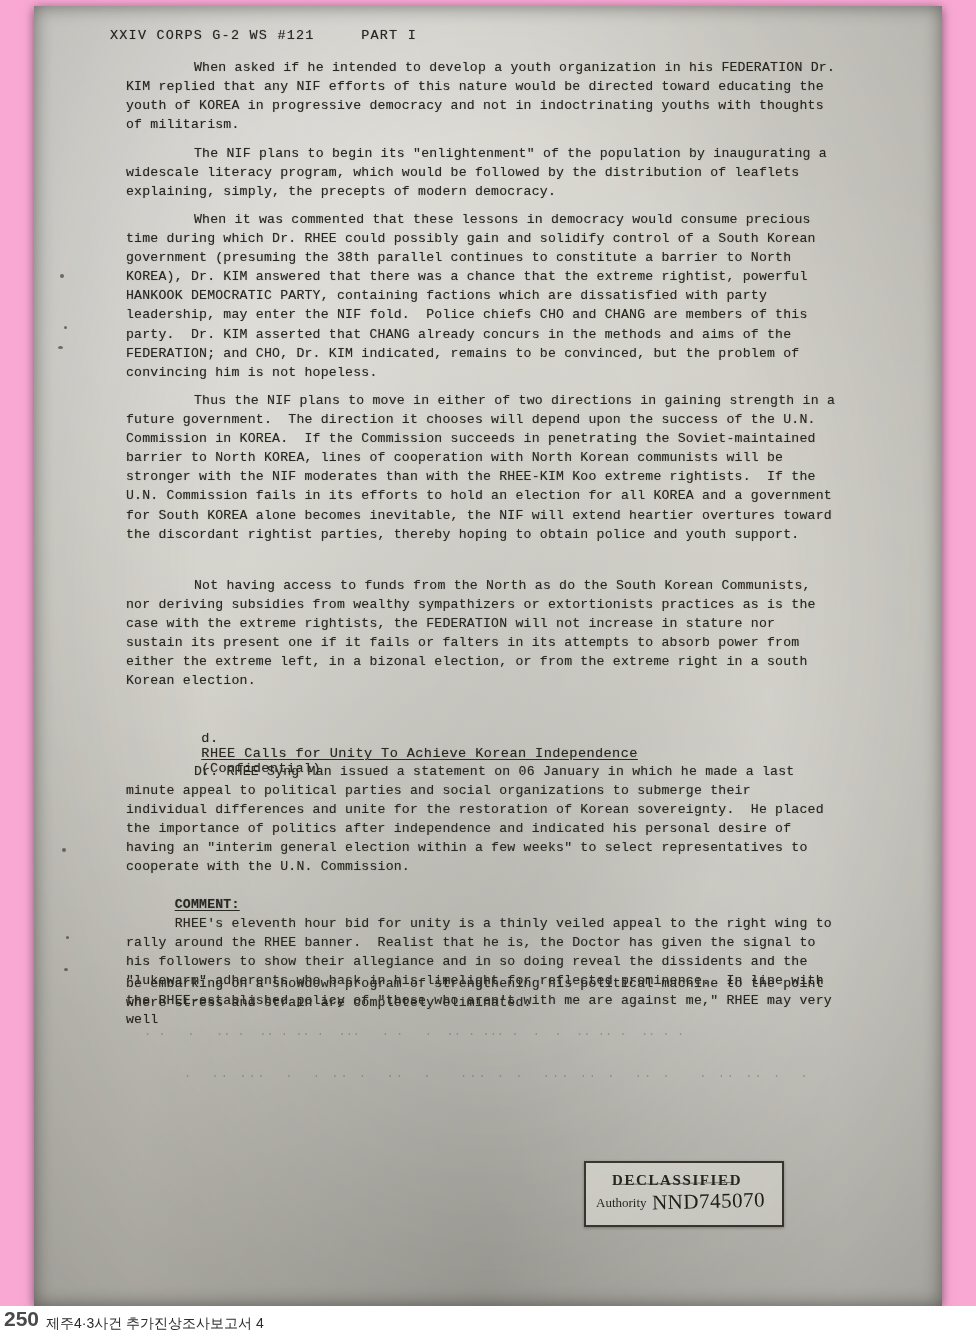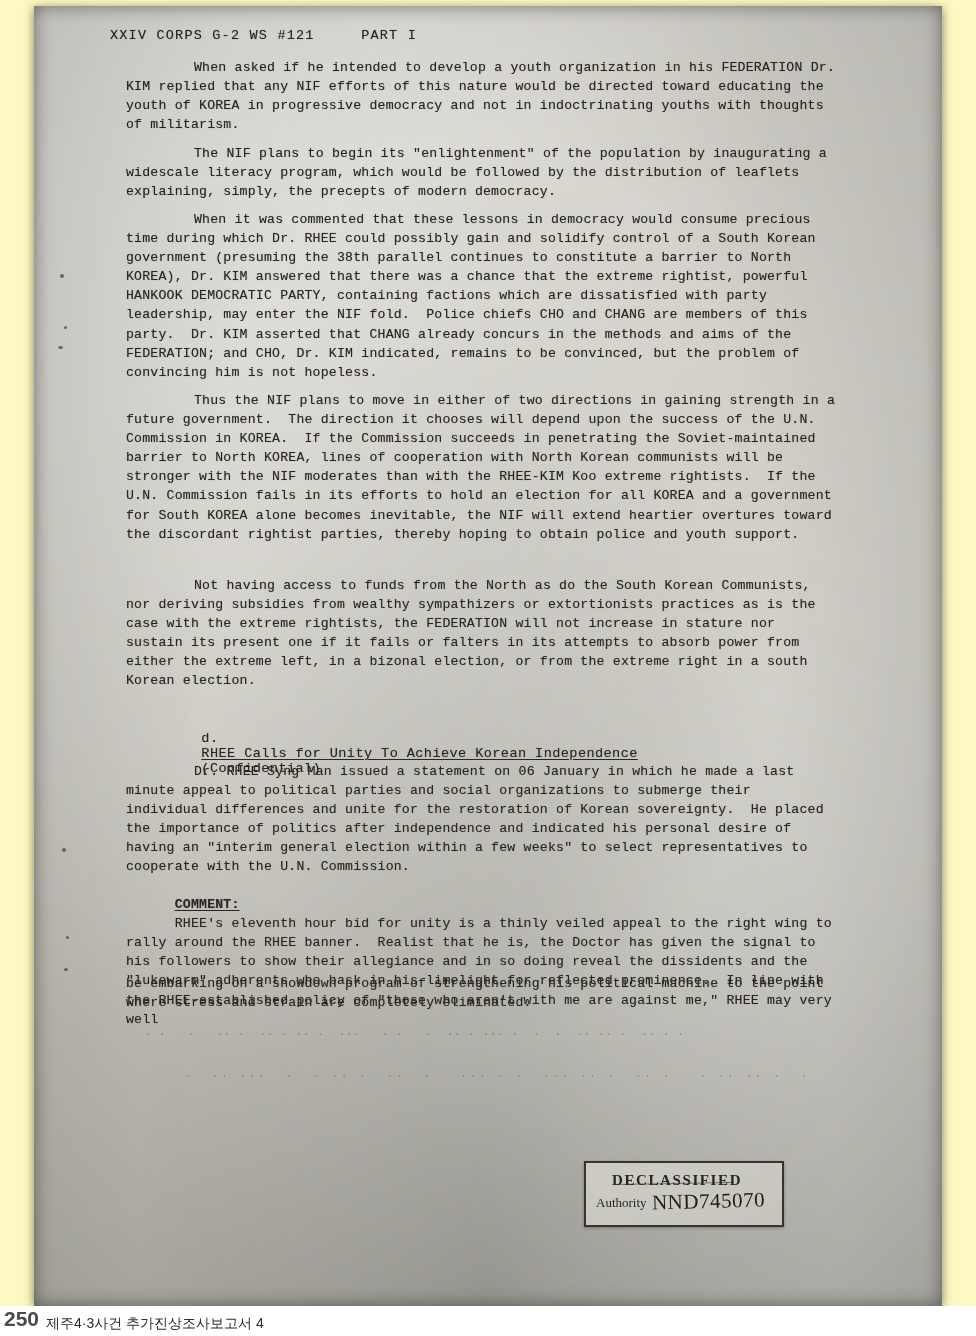--- a/index.html
+++ b/index.html
@@ -5,21 +5,21 @@
   html, body {
     margin: 0;
     padding: 0;
     background: #6f6f6f;
   }
   #page {
     position: relative;
     width: 976px;
     height: 1336px;
     overflow: hidden;
-    background: #fef9c3;
+    background: #f9a8d4;
     font-family: "Liberation Mono", "DejaVu Sans Mono", monospace;
   }
   
   #sheet {
     position: absolute;
     left: 34px;
     top: 6px;
     width: 908px;
     height: 1300px;
     background: #cfcdc6;

